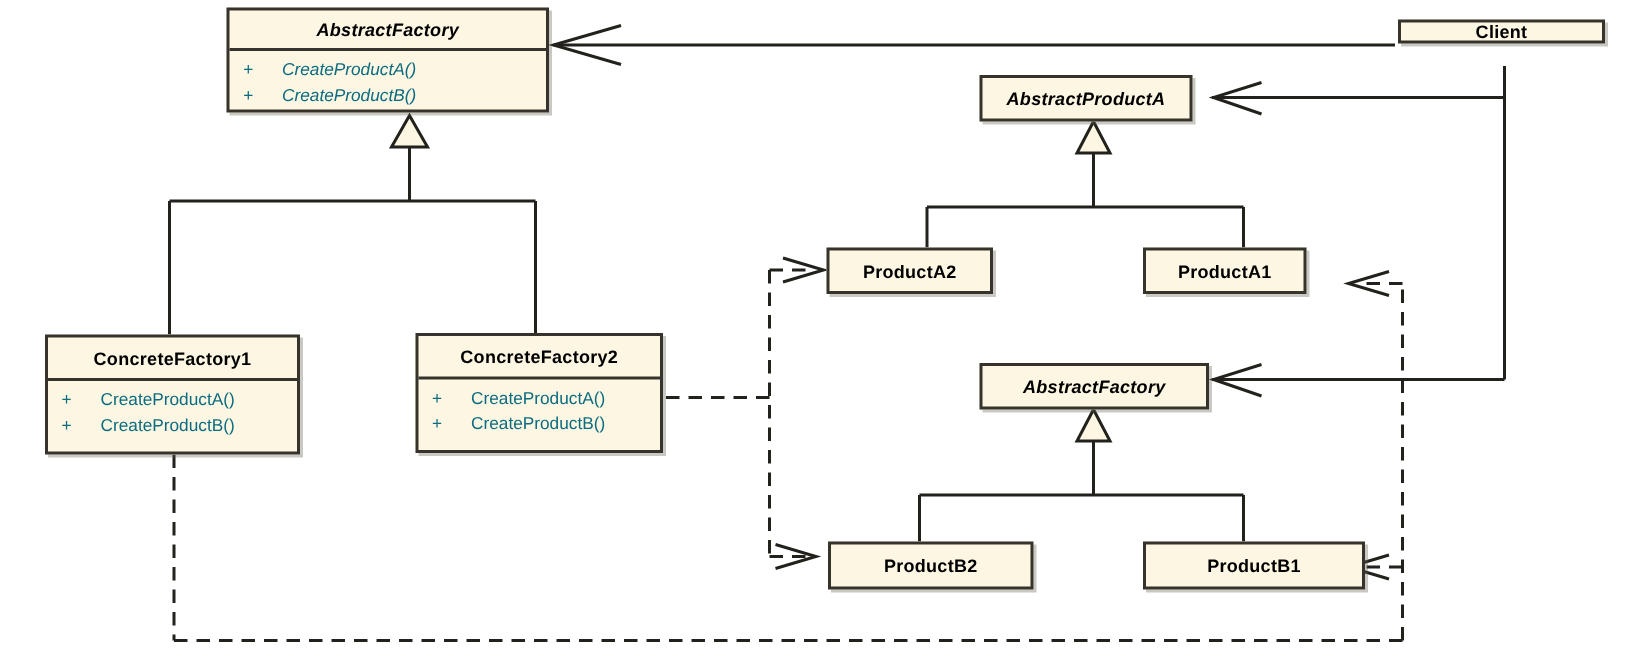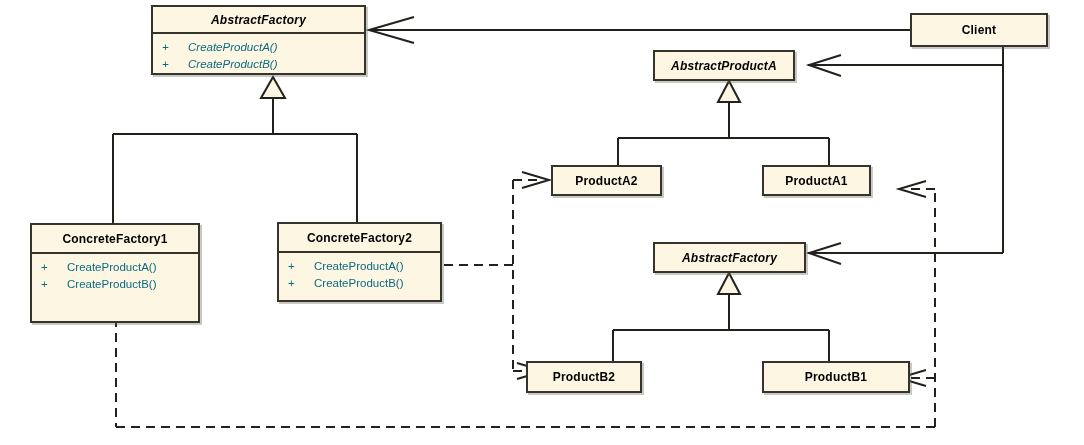--- a/index.html
+++ b/index.html
@@ -101,49 +101,49 @@
         <span class="vis">+</span>
         <span class="sig">CreateProductA()</span>
       </div>
       <div class="member">
         <span class="vis">+</span>
         <span class="sig">CreateProductB()</span>
       </div>
     </div>
   </div>
 
-  <div class="node" style="left:910px;top:13px;width:138px;height:34px">
+  <div class="node" style="left:932px;top:13px;width:138px;height:16px">
     <div class="title">Client</div>
   </div>
 
   <div class="node abstract" style="left:653px;top:50px;width:142px;height:31px">
     <div class="title">AbstractProductA</div>
   </div>
 
   <div class="node" style="left:551px;top:165px;width:111px;height:31px">
     <div class="title">ProductA2</div>
   </div>
 
   <div class="node" style="left:762px;top:165px;width:109px;height:31px">
     <div class="title">ProductA1</div>
   </div>
 
   <div class="node abstract" style="left:653px;top:242px;width:153px;height:31px">
     <div class="title">AbstractFactory</div>
   </div>
 
-  <div class="node" style="left:526px;top:361px;width:116px;height:32px">
+  <div class="node" style="left:552px;top:361px;width:137px;height:32px">
     <div class="title">ProductB2</div>
   </div>
 
   <div class="node" style="left:762px;top:361px;width:148px;height:32px">
     <div class="title">ProductB1</div>
   </div>
 
-  <div class="node two" style="left:30px;top:223px;width:170px;height:100px">
+  <div class="node two" style="left:30px;top:223px;width:170px;height:80px">
     <div class="title" style="height:27px">ConcreteFactory1</div>
     <div class="members">
       <div class="member">
         <span class="vis">+</span>
         <span class="sig">CreateProductA()</span>
       </div>
       <div class="member">
         <span class="vis">+</span>
         <span class="sig">CreateProductB()</span>
       </div>

